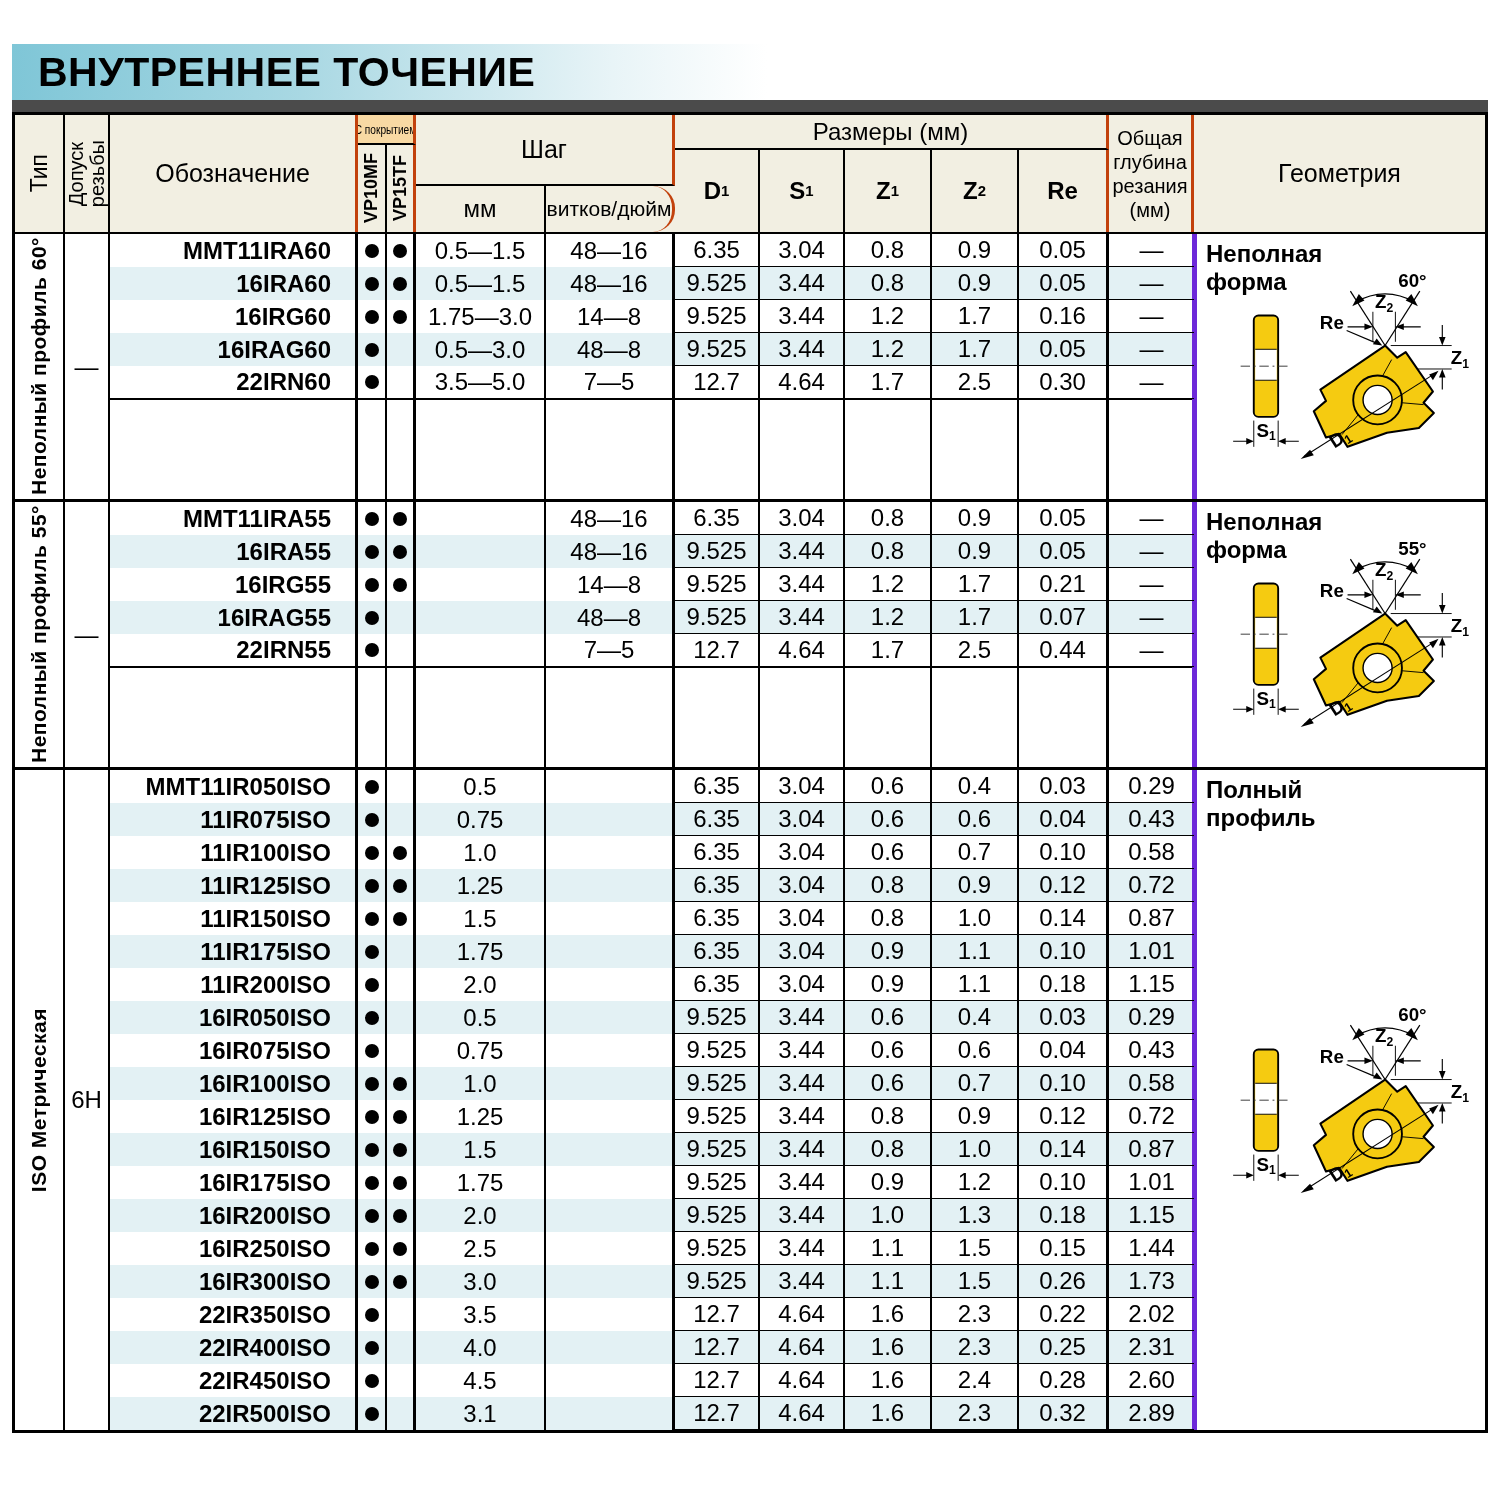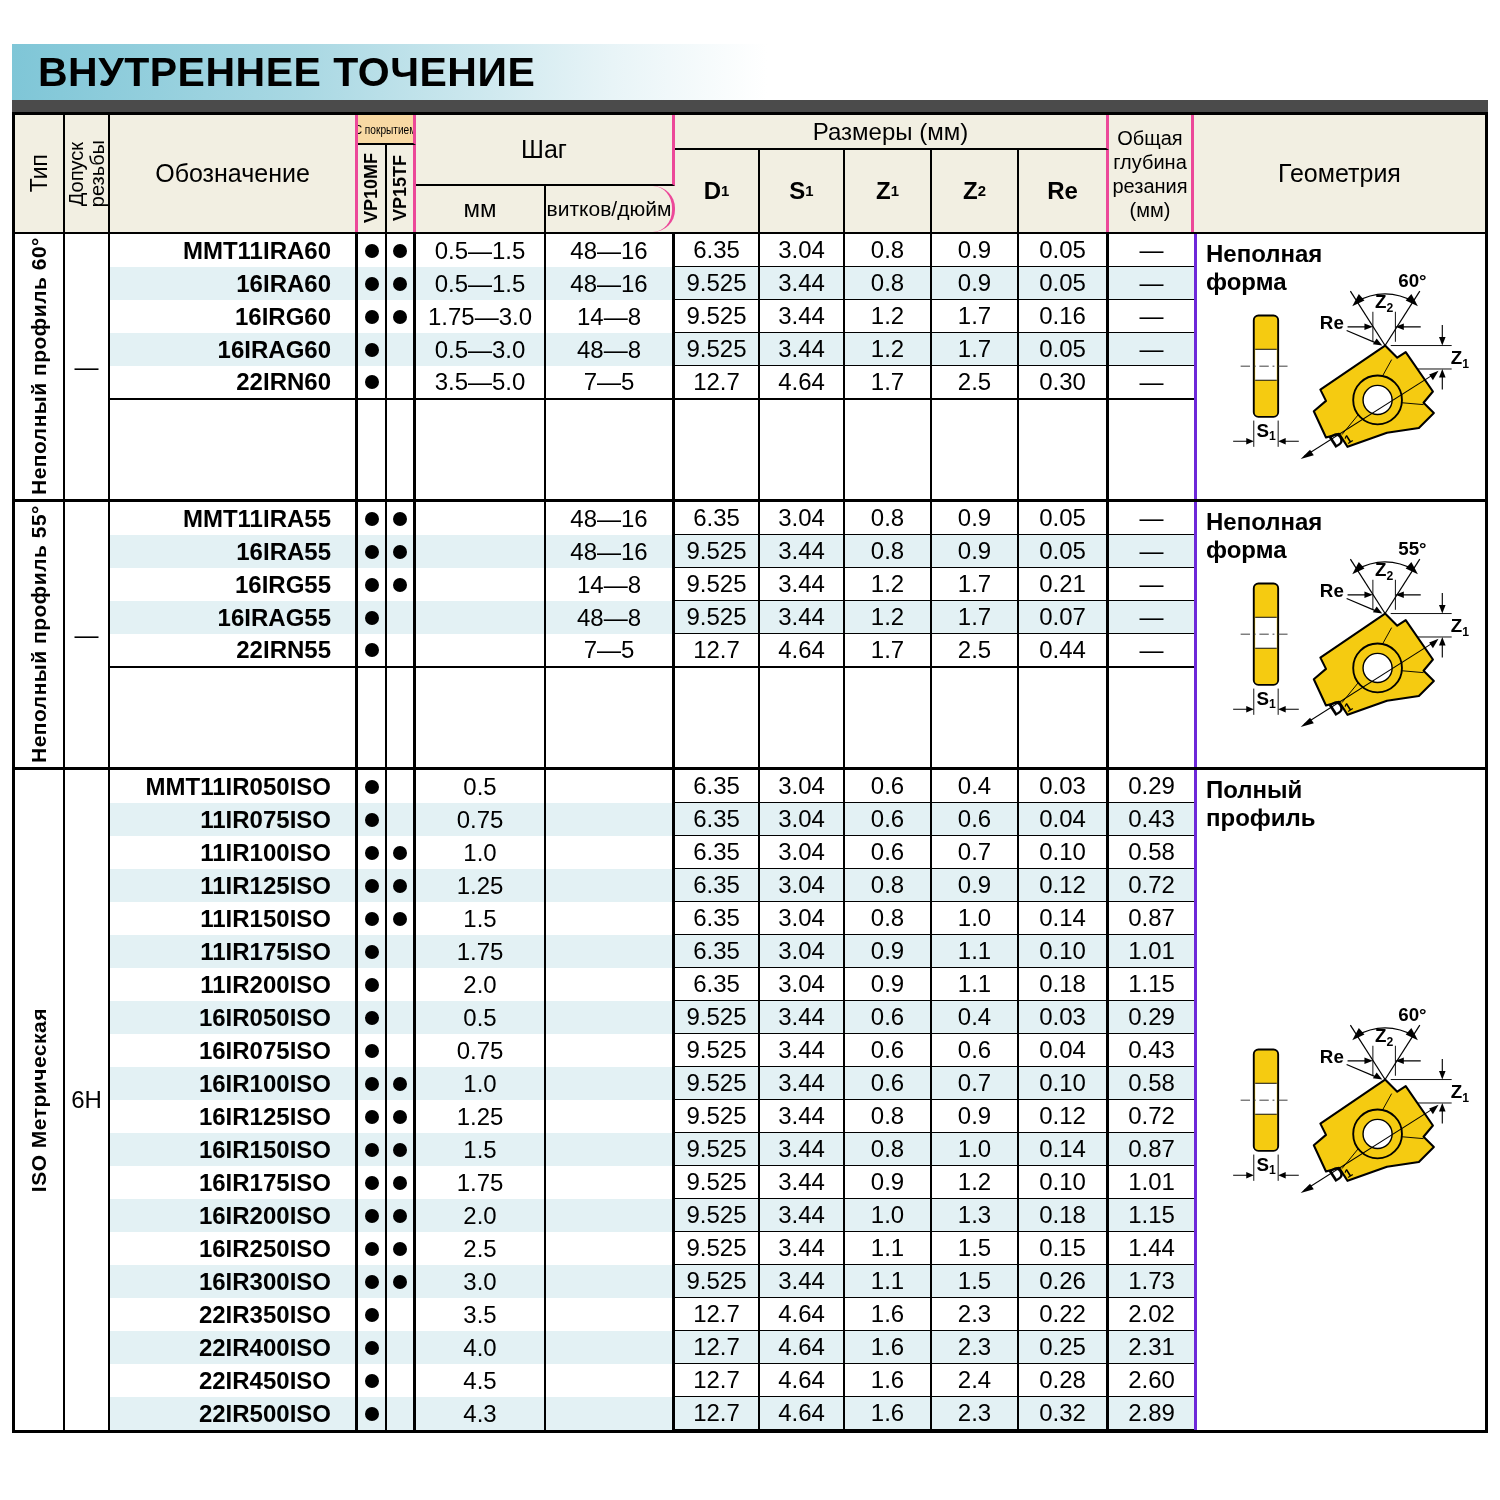--- a/index.html
+++ b/index.html
@@ -15,21 +15,21 @@
   .dark-bar{position:absolute;left:12px;top:100px;width:1476px;height:12px;background:#4b4b4b;}
 
   
   .ttable{position:absolute;left:12px;top:112px;width:1476px;box-sizing:border-box;
           border:3px solid #000;background:#fff;}
 
   
   .thead{position:relative;height:117px;background:#f2efe2;border-bottom:2px solid #000;}
   .hc{position:absolute;box-sizing:border-box;display:flex;align-items:center;justify-content:center;
       text-align:center;}
-  .br2{border-right:2px solid #000;} .br3{border-right:3px solid #ec4899;}
+  .br2{border-right:2px solid #000;} .br3{border-right:3px solid #c2410c;}
   .bb2{border-bottom:2px solid #000;}
   .vtext{writing-mode:vertical-rl;transform:rotate(180deg);white-space:pre-line;text-align:center;line-height:1.05;}
   .hc-type{left:0;top:0;width:50px;height:117px;font-size:23px;}
   .hc-tol{left:50px;top:0;width:45px;height:117px;font-size:20px;}
   .hc-des{left:95px;top:0;width:248px;height:117px;font-size:25px;}
   .hc-coat{left:343px;top:0;width:58px;height:30px;background:#f8d9a3;font-size:13px;overflow:hidden;}
   .hc-coat span{transform:scaleX(.78);white-space:nowrap;}
   .hc-vp10{left:343px;top:30px;width:29px;height:87px;font-weight:bold;font-size:18px;}
   .hc-vp15{left:372px;top:30px;width:29px;height:87px;font-weight:bold;font-size:18px;}
   .hc-pitch{left:401px;top:0;width:259px;height:71px;font-size:25px;}
@@ -47,21 +47,21 @@
   .hc-geo{left:1179px;top:0;width:291px;height:117px;font-size:25px;}
 
   
   .group{display:flex;position:relative;background:#fff;}
   .group + .group{border-top:3px solid #000;}
   .type-col{width:50px;box-sizing:border-box;border-right:2px solid #000;
             display:flex;align-items:center;justify-content:center;}
   .type-col .vtext{font-weight:bold;font-size:21px;letter-spacing:.5px;}
   .tol-col{width:45px;box-sizing:border-box;border-right:2px solid #000;
            display:flex;align-items:center;justify-content:center;font-size:24px;}
-  .rows{width:1087px;box-sizing:border-box;border-right:3px solid #6d28d9;
+  .rows{width:1087px;box-sizing:border-box;border-right:5px solid #6d28d9;
         display:flex;flex-direction:column;}
   .row{display:grid;grid-template-columns:248px 29px 29px 130px 129px 85px 85px 87px 87px 90px 85px;
        height:33px;box-sizing:border-box;}
   .row.stripe{background:#e3f1f4;}
   .row.filler{border-top:1px solid #000;}
   .cell{box-sizing:border-box;display:flex;align-items:center;justify-content:center;
         font-size:24px;line-height:1;}
   .c-name{justify-content:flex-end;padding-right:24px;font-weight:bold;border-right:3px solid #000;}
   .c-vp10{border-right:2px solid #000;}
   .c-vp15{border-right:3px solid #000;}
@@ -785,21 +785,21 @@
     <div class="cell c-z2">2.4</div>
     <div class="cell c-re">0.28</div>
     <div class="cell c-depth">2.60</div>
   </div>
             <div class="row stripe">
     <div class="cell c-name">22IR500ISO</div>
     <div class="cell c-vp10">
                 <span class="dot"></span>
               </div>
     <div class="cell c-vp15"></div>
-    <div class="cell c-mm">4.3</div>
+    <div class="cell c-mm">3.1</div>
     <div class="cell c-tpi"></div>
     <div class="cell c-d1">12.7</div>
     <div class="cell c-s1">4.64</div>
     <div class="cell c-z1">1.6</div>
     <div class="cell c-z2">2.3</div>
     <div class="cell c-re">0.32</div>
     <div class="cell c-depth">2.89</div>
   </div>
           </div>
     <div class="geo-col">

